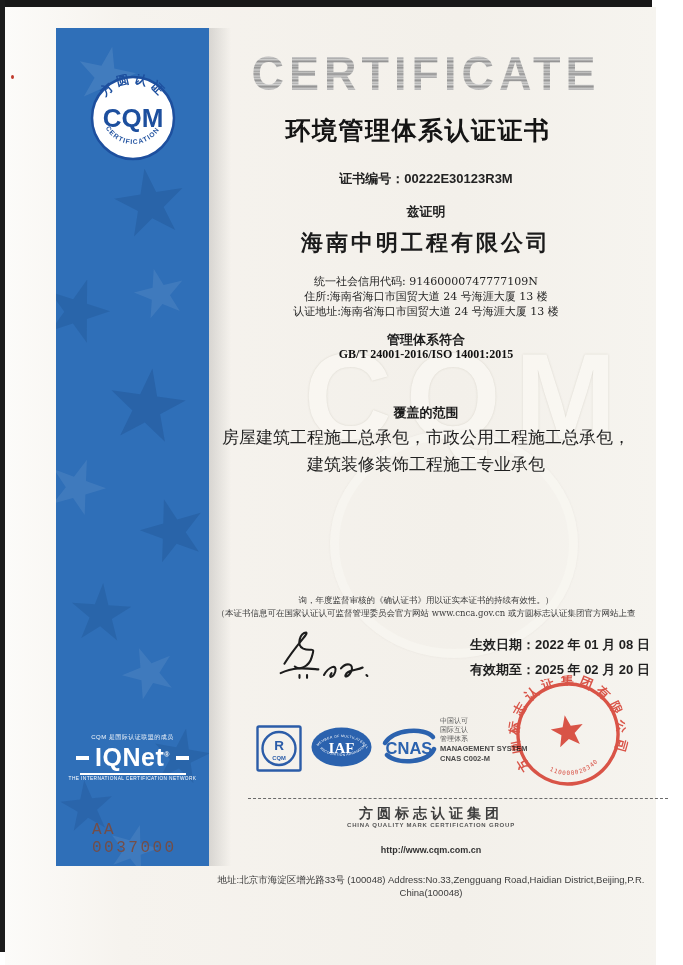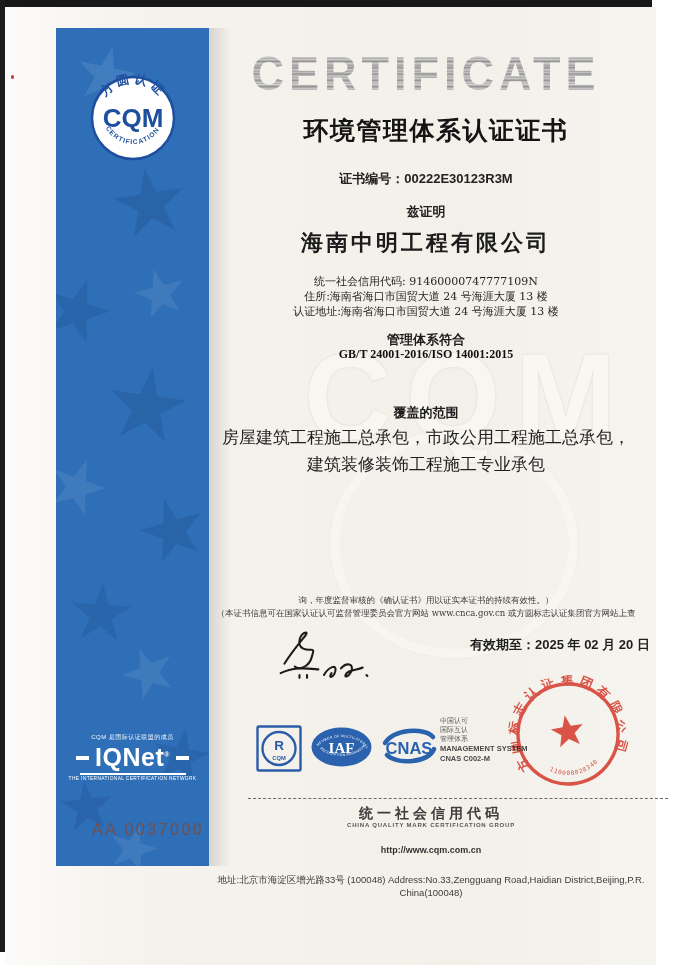--- a/index.html
+++ b/index.html
@@ -22,35 +22,35 @@
   .cqm-logo{left:33px;top:46px;width:88px;height:88px;}
   
   .iqnet{left:0;top:705px;width:153px;text-align:center;color:#ffffff;}
   .iqnet-membership{font-size:6px;letter-spacing:0.5px;opacity:0.95;}
   .iqnet-row{display:flex;align-items:center;justify-content:center;gap:6px;margin-top:1px;}
   .iqnet-dash{width:13px;height:4px;background:#ffffff;}
   .iqnet-word{font-size:25px;font-weight:bold;letter-spacing:0.5px;}
   .iqnet-reg{font-size:7px;vertical-align:super;}
   .iqnet-rule{width:106px;height:2px;background:#ffffff;margin:1px auto 1px;}
   .iqnet-tagline{font-size:4.8px;letter-spacing:0.4px;}
-  .panel-serial{left:36px;top:793px;font-family:Liberation Sans, sans-serif;
+  .panel-serial{left:36px;top:793px;font-family:Liberation Mono, monospace;
     font-size:16px;letter-spacing:2.5px;color:#7b4a3c;opacity:0.9;}
   
   .wm-text{left:262px;top:336px;width:410px;text-align:center;font-size:122px;font-weight:bold;
     letter-spacing:14px;color:#faf8f3;text-shadow:0 0 2px rgba(160,152,138,0.45);opacity:0.85;
     font-family:"Liberation Sans",sans-serif;line-height:1;}
   .wm-ring{left:330px;top:430px;width:230px;height:210px;border:9px solid rgba(250,248,243,0.9);
     border-radius:50%;box-shadow:0 0 2px rgba(160,152,138,0.25);opacity:0.6;}
   
   .banner{left:206px;top:48px;width:440px;text-align:center;font-size:45px;font-weight:bold;
     letter-spacing:5px;transform:scaleY(1.05);
     background:repeating-linear-gradient(180deg,#cfcfcf 0px,#8b8b8b 2px,#c7c7c7 4px,#9a9a9a 6px);
     -webkit-background-clip:text;background-clip:text;color:transparent;opacity:0.92;}
   .content{color:#1a1a1a;}
-  .c-title{left:216px;top:114px;width:440px;text-align:center;font-size:25px;font-weight:bold;letter-spacing:1.5px;color:#141414;}
+  .c-title{left:198px;top:114px;width:440px;text-align:center;font-size:25px;font-weight:bold;letter-spacing:1.5px;color:#141414;}
   .c-certno{left:206px;top:170px;width:440px;text-align:center;font-size:13px;font-weight:700;color:#222;}
   .c-certify{left:206px;top:203px;width:440px;text-align:center;font-size:13px;font-weight:600;color:#222;}
   .c-company{left:206px;top:228px;width:440px;text-align:center;font-size:22px;font-weight:600;
     letter-spacing:3px;color:#1b1b1b;font-family:"DejaVu Serif",serif;}
   .c-addr{left:206px;top:274px;width:440px;text-align:center;font-size:11px;line-height:15px;
     color:#252525;font-family:"DejaVu Serif",serif;}
   .c-conform{left:206px;top:331px;width:440px;text-align:center;font-size:13px;font-weight:bold;color:#1d1d1d;}
   .c-standard{left:206px;top:347px;width:440px;text-align:center;font-size:12px;font-weight:bold;
     color:#111;font-family:"Liberation Serif",serif;}
   .c-scopetitle{left:206px;top:404px;width:440px;text-align:center;font-size:13px;font-weight:bold;color:#1d1d1d;}
@@ -161,20 +161,21 @@
       <path d="M 8,40 C 22,18 34,8 31,7 C 25,7 20,20 28,24 C 37,28 41,20 37,33 C 34,44 23,47 19,43"></path>
       <path d="M 4,50 C 18,43 32,45 44,46"></path>
       <path d="M 24,52 l 0,3 M 32,52 l 0,3"></path>
       <path d="M 50,52 C 55,43 64,40 62,48 C 60,55 54,56 58,50"></path>
       <path d="M 68,45 C 74,38 82,40 79,48 C 76,54 70,56 74,50 C 78,46 86,47 91,44"></path>
       <path d="M 95,52 l 1,1"></path>
     </g>
   </svg>
 
   <div class="abs c-dates">
+    <div><span>生效日期：</span><span>2022 年 01 月 08 日</span></div>
     <div><span>有效期至：</span><span>2025 年 02 月 20 日</span></div>
   </div>
 
   <svg class="abs" style="left:256px;top:725px;" width="46" height="47" viewBox="0 0 46 47">
     <rect x="1.5" y="1.5" width="43" height="44" fill="none" stroke="#2b5ca8" stroke-width="2.4" rx="1.5"></rect>
     <circle cx="23" cy="23.5" r="16.5" fill="none" stroke="#2b5ca8" stroke-width="2.4"></circle>
     <text x="23" y="25" text-anchor="middle" font-size="13.5" font-weight="bold" fill="#2b5ca8" font-family="Liberation Sans, sans-serif">R</text>
     <text x="23" y="34.5" text-anchor="middle" font-size="5.8" font-weight="bold" fill="#2b5ca8" font-family="Liberation Sans, sans-serif">CQM</text>
   </svg>
 
@@ -216,18 +217,18 @@
     <text font-size="13" fill="#e0493d" letter-spacing="5" font-weight="bold">
       <textPath href="#stampRing" startOffset="1%">方圆标志认证集团有限公司</textPath>
     </text>
     <text font-size="6" fill="#e0493d" font-family="DejaVu Sans Mono, monospace" letter-spacing="0.8">
       <textPath href="#stampNum" startOffset="4%">1100000283409</textPath>
     </text>
     <polygon fill="#e0493d" points="58,39 62.1,50.3 74.2,50.7 64.7,58.2 68,69.8 58,63 48,69.8 51.3,58.2 41.8,50.7 53.9,50.3"></polygon>
   </svg>
 
   <div class="abs sep"></div>
-  <div class="abs f-cn">统一社会信用代码</div>
+  <div class="abs f-cn">方圆标志认证集团</div>
   <div class="abs f-en">CHINA QUALITY MARK CERTIFICATION GROUP</div>
   <div class="abs f-addr">地址:北京市海淀区增光路33号 (100048)   Address:No.33,Zengguang Road,Haidian District,Beijing,P.R. China(100048)</div>
   <div class="abs f-web">http://www.cqm.com.cn</div>
 
 </div>
 
 </body></html>

